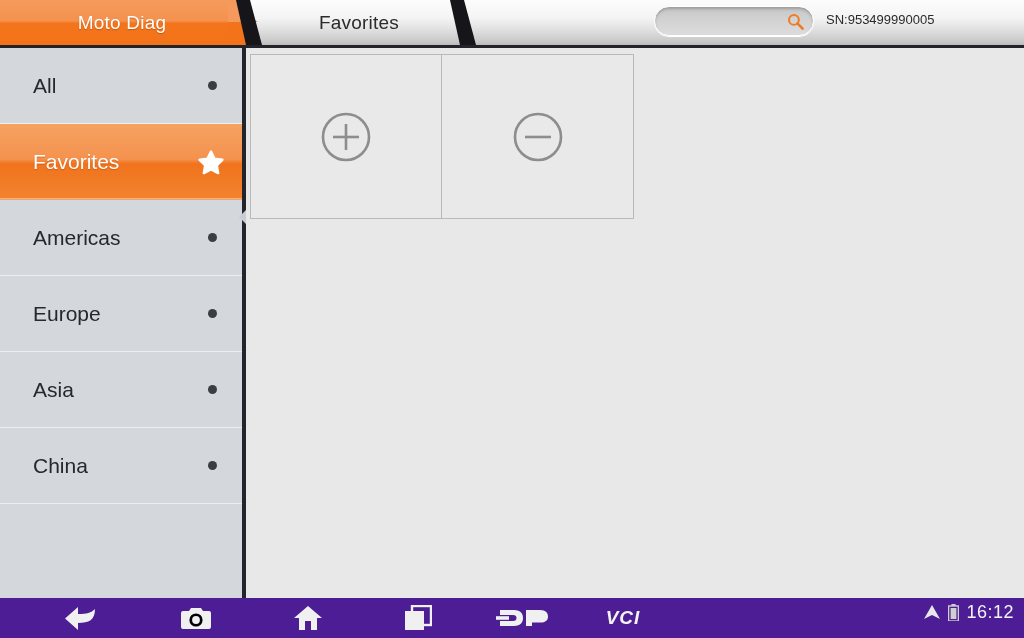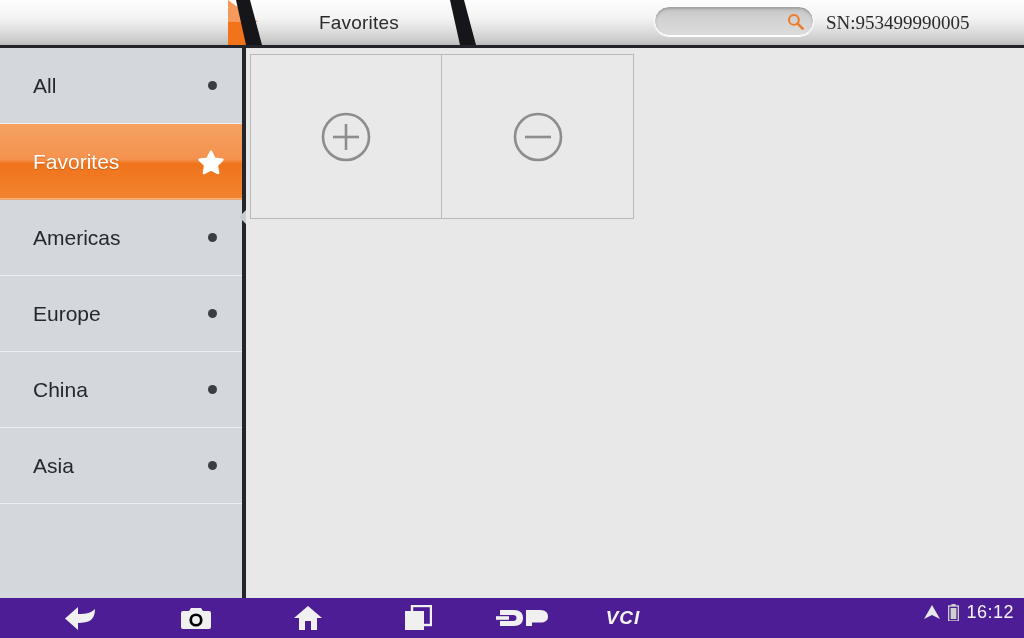--- a/index.html
+++ b/index.html
@@ -99,24 +99,23 @@
     box-sizing: border-box;
   }
   .search-icon {
     position: absolute;
     right: 8px; top: 5px;
     width: 19px; height: 19px;
   }
   .sn-text {
     position: absolute;
     left: 826px; top: 12px;
-    font-size: 19px;
+    font-size: 13px;
     color: #2a2a2a;
     white-space: nowrap;
-    font-family: Liberation Serif, serif;
   }
 
   
   .body-area {
     position: absolute;
     left: 0; top: 48px;
     width: 1024px;
     height: 478px;
     background: #e8e8e8;
   }
@@ -243,20 +242,23 @@
     letter-spacing: .5px;
   }
 </style>
 </head>
 <body>
 
 <div id="app">
 
   <div class="header">
 
+    <div class="tab tab-active">
+      <span class="tab-label">Moto Diag</span>
+    </div>
     <div class="tab-active-slant"></div>
     <div class="tab-active-slant light"></div>
 
     <div class="chev" style="left:236px;">
       <svg width="26" height="45" viewBox="0 0 26 45">
         <polygon points="0,0 14,0 26,45 10,45" fill="#15151a"></polygon>
       </svg>
     </div>
 
     <div class="tab tab-two">
@@ -300,26 +302,26 @@
         <span class="side-label">Americas</span>
         <span class="side-dot"></span>
       </div>
 
       <div class="side-item">
         <span class="side-label">Europe</span>
         <span class="side-dot"></span>
       </div>
 
       <div class="side-item">
+        <span class="side-label">Asia</span>
+        <span class="side-dot"></span>
+      </div>
+
+      <div class="side-item">
         <span class="side-label">China</span>
-        <span class="side-dot"></span>
-      </div>
-
-      <div class="side-item">
-        <span class="side-label">Asia</span>
         <span class="side-dot"></span>
       </div>
 
       <div class="sidebar-filler"></div>
     </div>
 
     <div class="sidebar-edge"></div>
     <div class="collapse-handle"></div>
 
     <div class="content">

